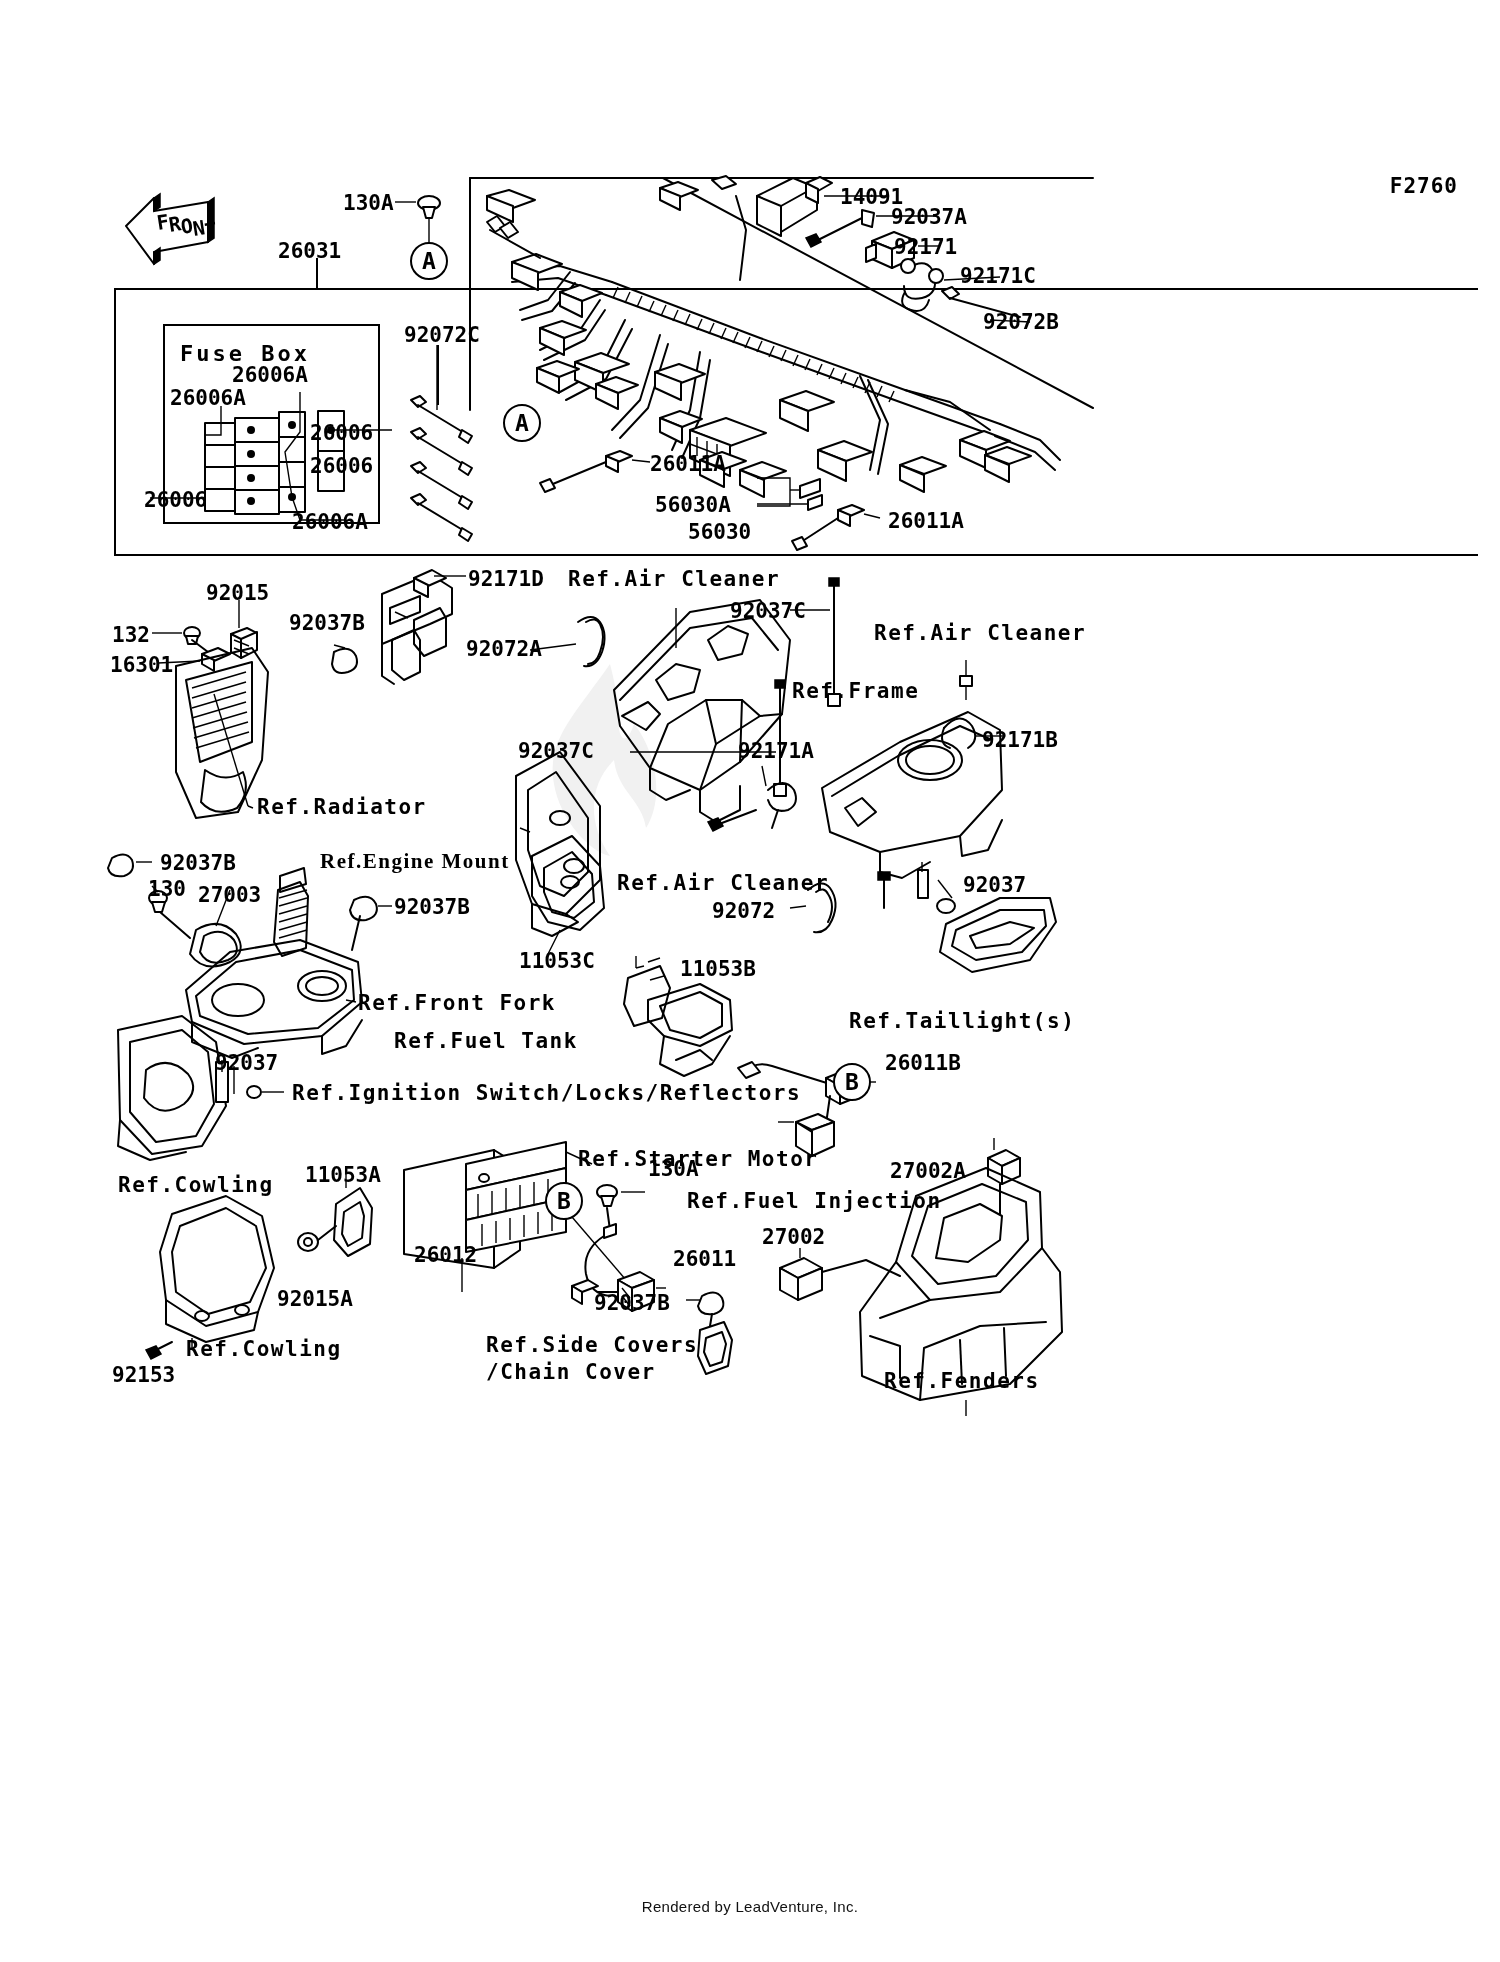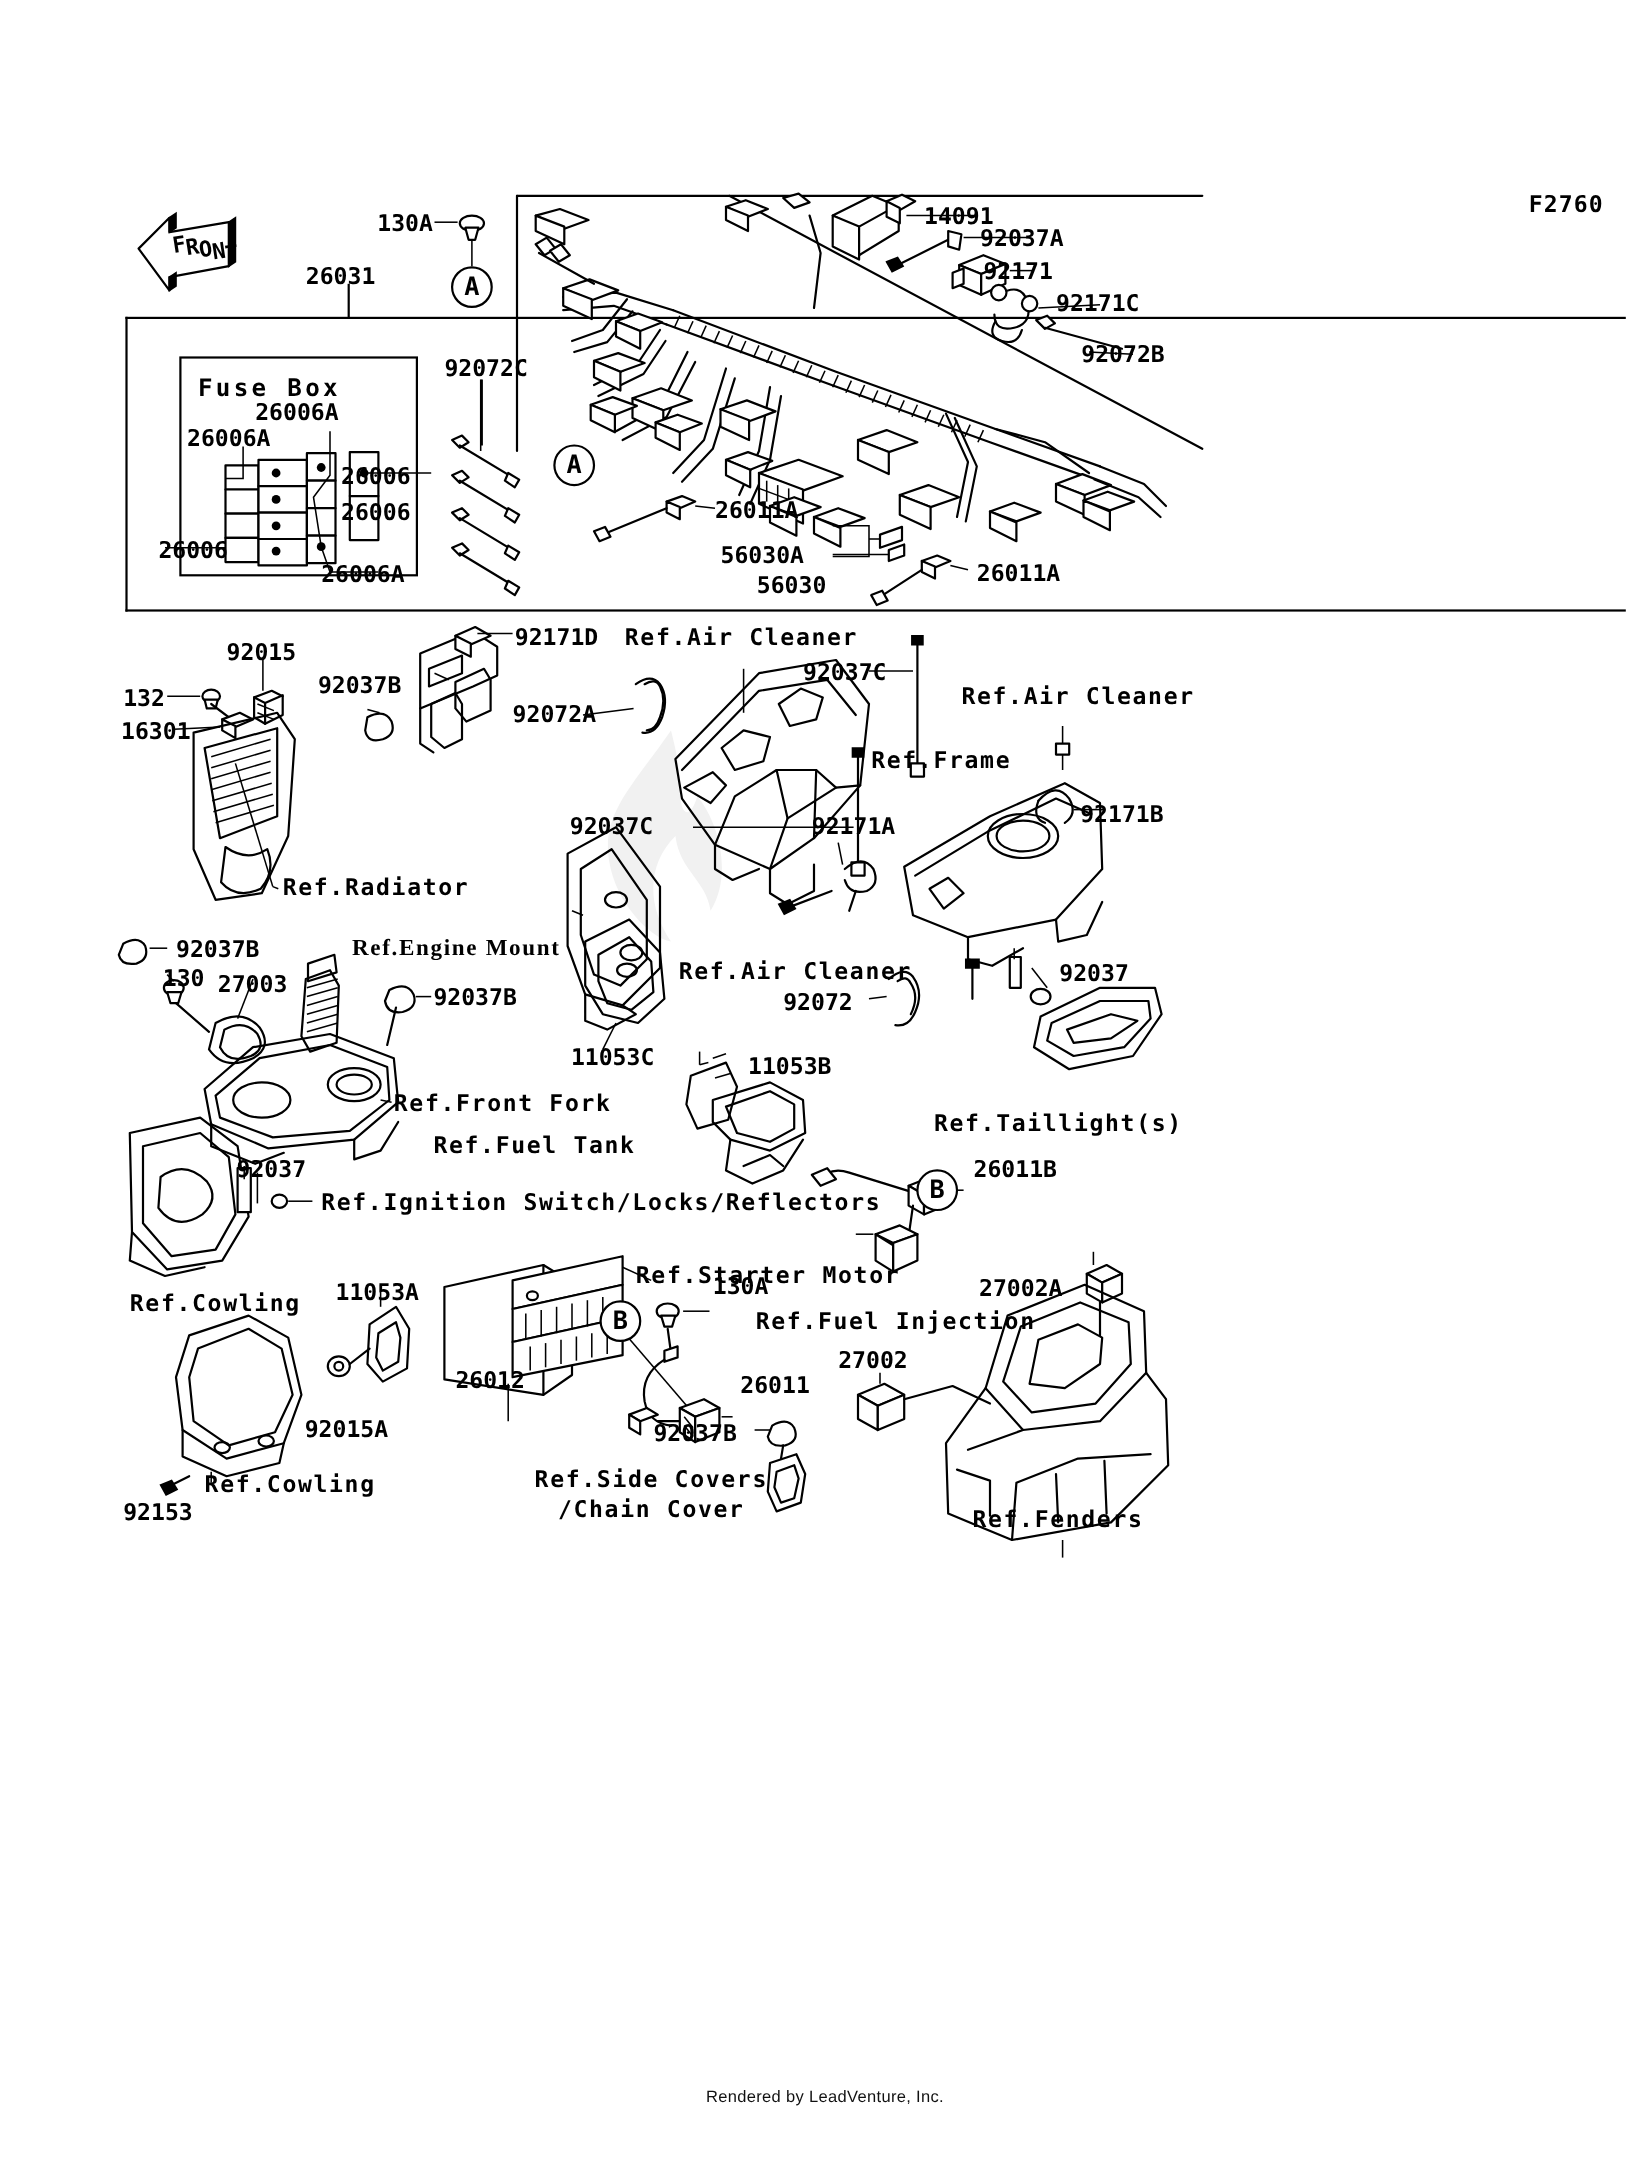--- a/index.html
+++ b/index.html
@@ -30,21 +30,21 @@
   .lbl{
     position:absolute;z-index:6;
     font-family:"DejaVu Sans Mono","Liberation Mono",monospace;
     font-weight:700;
     font-size:21px;
     letter-spacing:0px;
     white-space:pre;
     line-height:1.28;
     color:#000;
   }
-  .lbl.ref{font-weight:700;letter-spacing:1.5px;text-align:center;}
+  .lbl.ref{font-weight:700;letter-spacing:1.5px;}
   .sheetcode{
     position:absolute;right:42px;top:174px;z-index:6;
     font-family:"DejaVu Sans Mono","Liberation Mono",monospace;
     font-weight:700;font-size:21px;letter-spacing:1px;
   }
   
   .ln{position:absolute;background:#000;z-index:5;}
   .lnv{width:2px;}
   
   .box{position:absolute;border:2px solid #000;z-index:2;box-sizing:border-box;}

